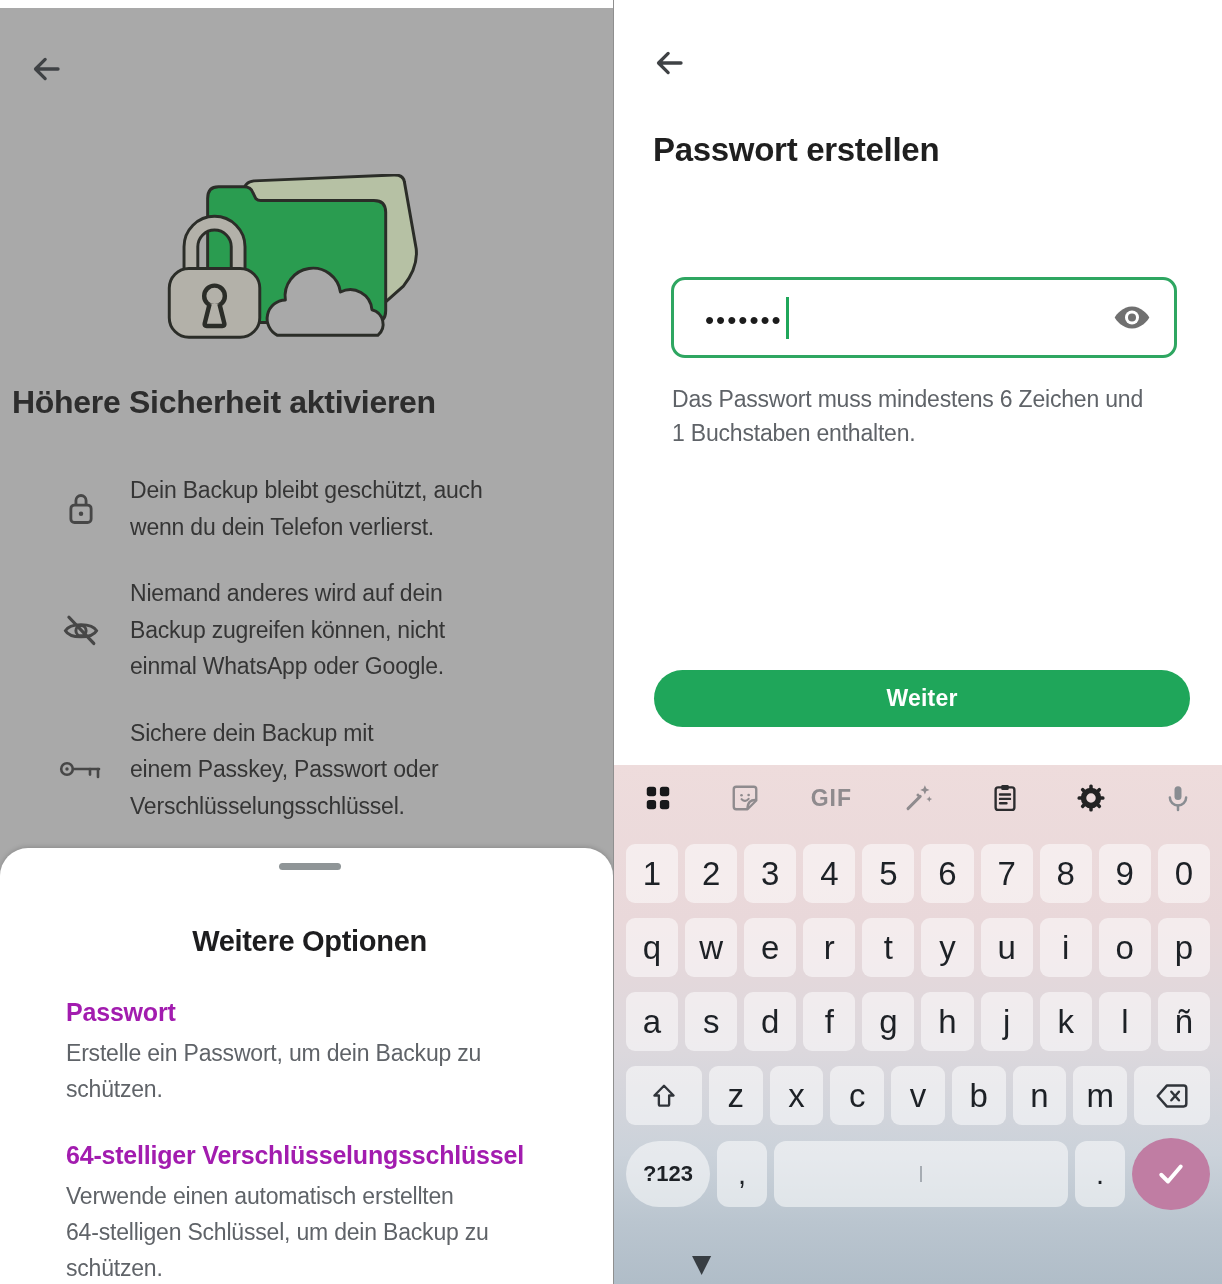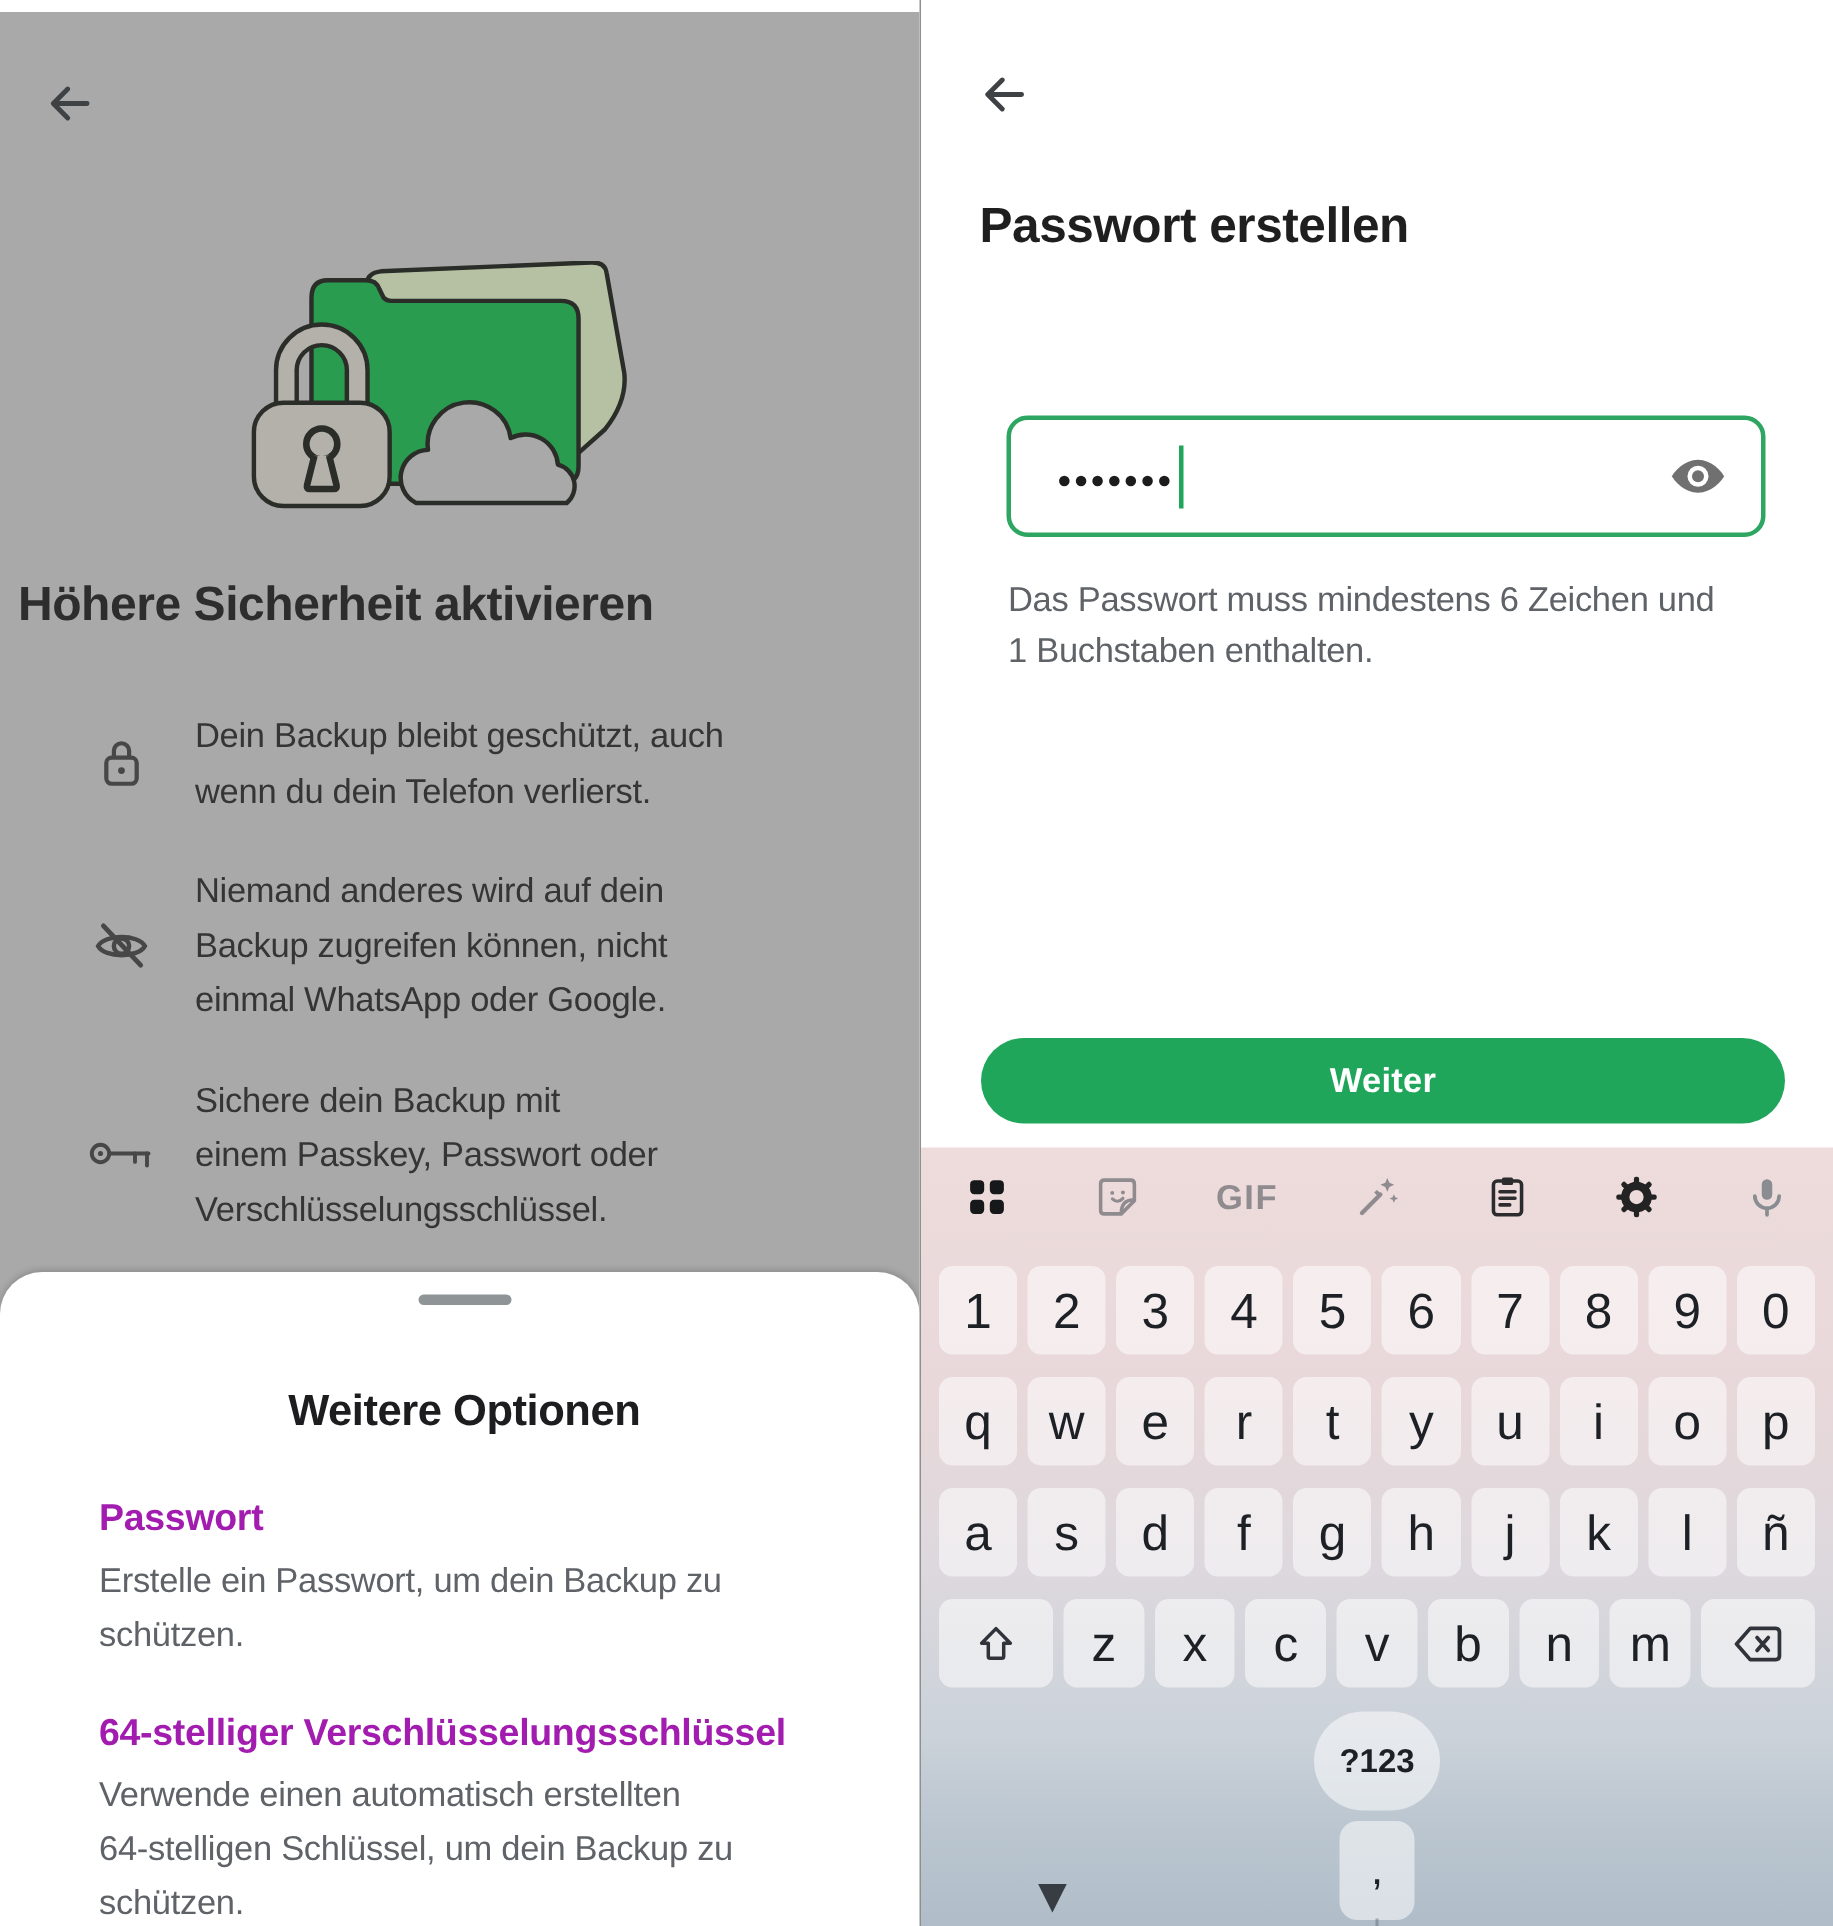--- a/index.html
+++ b/index.html
@@ -28,35 +28,35 @@
 
   
   .panel-right { position: relative; flex: 1; height: 100%; background: #fff; overflow: hidden; }
   .panel-right .back-btn { left: 33px; top: 42px; }
   .r-title { position: absolute; left: 39px; top: 131px; font-size: 33px; font-weight: 600; letter-spacing: -0.3px; color: #1f1f1f; }
   .pw-field { position: absolute; left: 57px; top: 277px; width: 506px; height: 81px; border: 3px solid #2ea661; border-radius: 14px; background: #fff; display: flex; align-items: center; padding-left: 31px; cursor: text; }
   .pw-dots { font-size: 26px; letter-spacing: 2px; color: #1c1c1c; line-height: 1; padding-top: 4px; }
   .caret { display: inline-block; width: 3px; height: 42px; background: #1fa65a; margin-left: 3px; }
   .eye-btn { position: absolute; right: 22px; top: 50%; transform: translateY(-50%); background: none; border: none; cursor: pointer; width: 40px; height: 30px; display: flex; align-items: center; justify-content: center; }
   .helper { position: absolute; left: 58px; top: 383px; font-size: 23px; line-height: 33.5px; color: #5f6368; white-space: pre-line; letter-spacing: -0.2px; }
-  .weiter { position: absolute; left: 40px; top: 692px; width: 536px; height: 57px; border: none; border-radius: 28.5px; background: #1fa65a; color: #fff; font-family: inherit; font-size: 23px; font-weight: 700; letter-spacing: 0.2px; cursor: pointer; }
+  .weiter { position: absolute; left: 40px; top: 670px; width: 536px; height: 57px; border: none; border-radius: 28.5px; background: #1fa65a; color: #fff; font-family: inherit; font-size: 23px; font-weight: 700; letter-spacing: 0.2px; cursor: pointer; }
 
   
   .keyboard { position: absolute; left: 0; right: 0; top: 765px; bottom: 0;
     background: linear-gradient(180deg, #eedcdc 0%, #e9d8da 30%, #dcd8dd 55%, #cbd2da 75%, #bac5cf 88%, #b0bdc8 100%); }
   .kb-toolbar { height: 64px; display: flex; align-items: center; justify-content: space-between; padding: 2px 26px 0; }
   .tb-btn { background: none; border: none; cursor: pointer; display: flex; align-items: center; justify-content: center; width: 36px; height: 36px; }
   .gif-label { font-size: 23px; font-weight: 700; letter-spacing: 1px; color: #8f8b8e; }
   .kb-row { display: flex; gap: 7px; padding: 0 12px; margin-top: 15px; height: 59px; }
   .kb-row:first-of-type { margin-top: 16px; }
   .key { flex: 1; background: rgba(255,255,255,0.52); border-radius: 9px; display: flex; align-items: center; justify-content: center; font-size: 33px; color: #1d2126; cursor: pointer; }
   .row4-mid { display: flex; gap: 7px; flex: 1; }
   .row4-mid .key { flex: 1; }
   .key-wide { flex: none; width: 76px; }
-  .kb-bottom { height: 66px; margin-top: 16px; align-items: center; flex-direction: column; }
+  .kb-bottom { height: 66px; margin-top: 16px; align-items: center; }
   .kb-bottom .key { height: 66px; border-radius: 12px; }
   .key-sym { flex: none; width: 84px; border-radius: 33px !important; font-size: 22px; font-weight: 600; }
   .key-small { flex: none; width: 50px; font-size: 29px; }
   .key-space { flex: 1; position: relative; }
   .key-space::after { content: ""; position: absolute; left: 50%; top: 50%; transform: translate(-50%,-50%); width: 2px; height: 16px; background: rgba(90,100,110,0.45); }
   .key-enter { flex: none; width: 78px; height: 72px !important; border-radius: 50% !important; background: #c07da3 !important; display: flex; align-items: center; justify-content: center; }
   .kb-nav { position: relative; height: 74px; }
   .nav-tri { position: absolute; left: 78px; top: 44px; font-size: 25px; color: #373d42; background: none; border: none; cursor: pointer; font-family: "DejaVu Sans", sans-serif; line-height: 1; }
 </style>
 </head>

